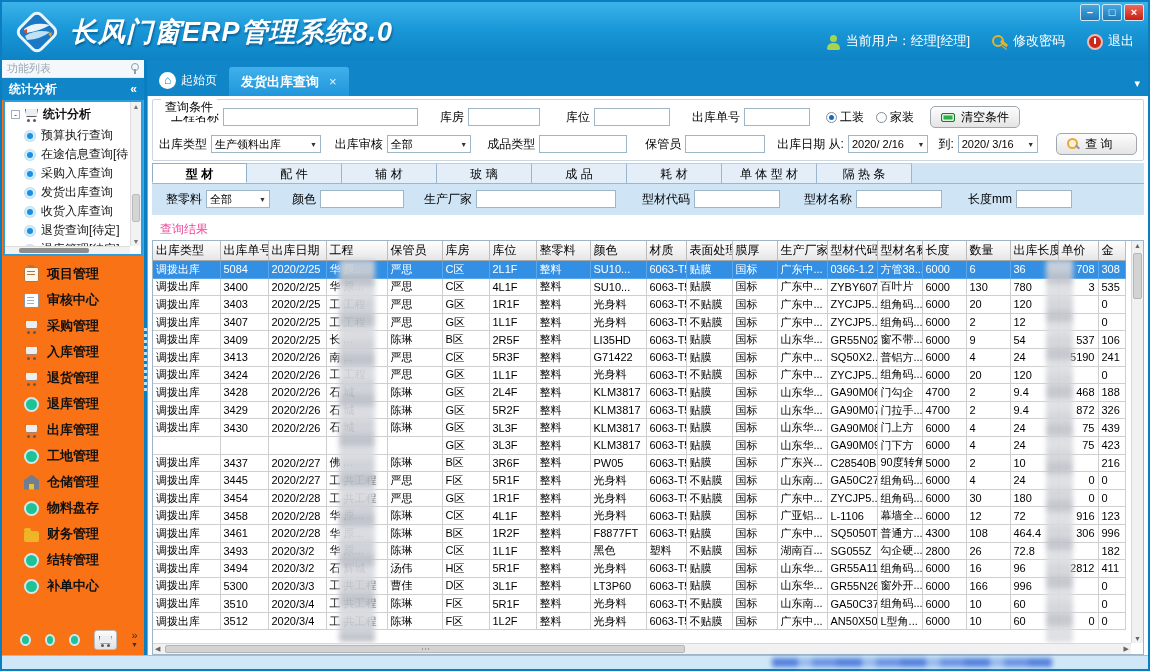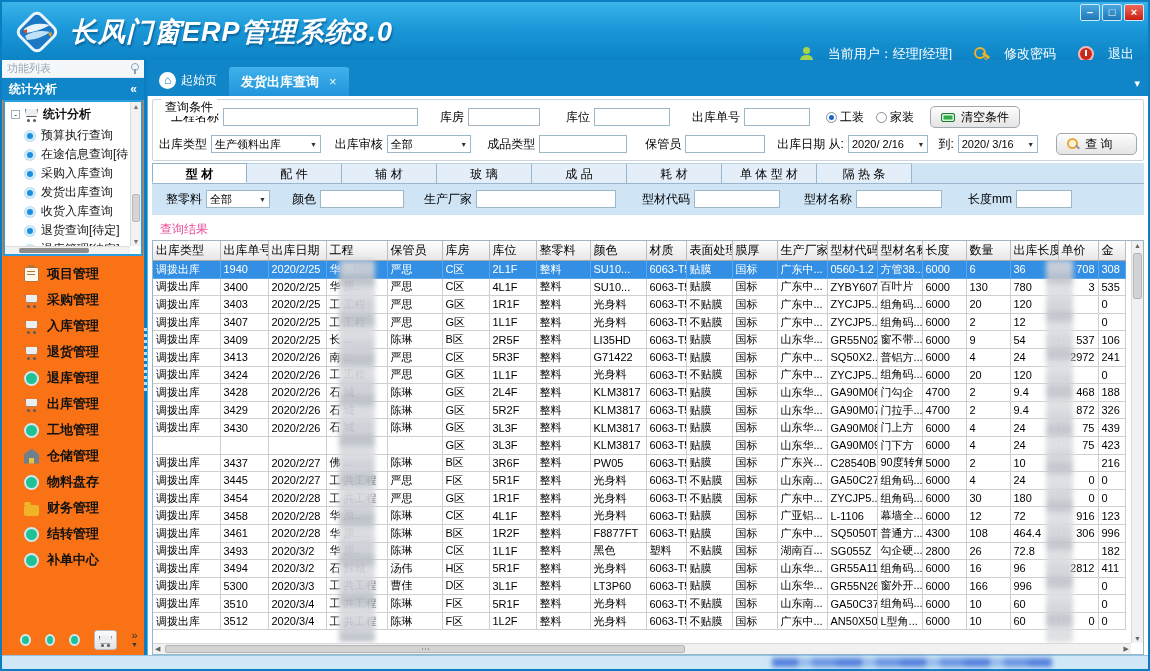--- a/index.html
+++ b/index.html
@@ -15,21 +15,21 @@
   .logo { width:46px; height:46px; }
   .app-title { color:#fff; font-size:27px; font-weight:bold; letter-spacing:1px;
     text-shadow:1px 2px 2px rgba(0,60,110,.55);font-style:italic; }
   .winctrls { position:absolute; top:2px; right:4px; display:flex; gap:2px; }
   .wbtn { width:20px; height:17px; font-size:11px; line-height:15px; text-align:center;
     color:#fff; background:linear-gradient(#4aa6dd,#1d7ab8); border:1px solid #cfe8f7;
     border-radius:2px; font-weight:bold; cursor:pointer; }
   .wbtn.close { background:linear-gradient(#ef6a5a,#c81e12); }
   .useractions { position:absolute; right:14px; top:30px; display:flex; align-items:center;
     gap:8px; color:#fff; font-size:13px; }
-  .useractions .grp { display:flex; align-items:center; gap:14px; margin-left:14px;margin-top:13px; }
+  .useractions .grp { display:flex; align-items:flex-end; gap:5px; margin-left:14px; }
   .ic-user { width:15px; height:15px; position:relative; }
   .ic-user::before { content:""; position:absolute; left:4px; top:0; width:7px; height:7px;
     border-radius:50%; background:#a8d44a; }
   .ic-user::after { content:""; position:absolute; left:1px; bottom:0; width:13px; height:7px;
     border-radius:6px 6px 2px 2px; background:#a8d44a; }
   .ic-key { width:16px; height:16px; position:relative; }
   .ic-key::before { content:""; position:absolute; left:0; top:1px; width:8px; height:8px;
     border:2.5px solid #e8b32a; border-radius:50%; }
   .ic-key::after { content:""; position:absolute; left:8px; top:8px; width:8px; height:3px;
     background:#e8b32a; transform:rotate(40deg); box-shadow:3px 3px 0 -1px #e8b32a; }
@@ -308,20 +308,24 @@
         <div class="tree-hscroll">
           <div class="thumb"></div>
         </div>
       </div>
       <div class="menu">
           <div class="menu-item">
             <span class="mi-icon mi-clipboard"></span>
             <span>项目管理</span>
           </div>
           <div class="menu-item">
+            <span class="mi-icon mi-note"></span>
+            <span>审核中心</span>
+          </div>
+          <div class="menu-item">
             <span class="mi-icon mi-cart"></span>
             <span>采购管理</span>
           </div>
           <div class="menu-item">
             <span class="mi-icon mi-cart"></span>
             <span>入库管理</span>
           </div>
           <div class="menu-item">
             <span class="mi-icon mi-cart"></span>
             <span>退货管理</span>
@@ -521,33 +525,33 @@
                     <th>长度</th>
                     <th>数量</th>
                     <th>出库长度</th>
                     <th>单价</th>
                     <th>金</th>
                   </tr>
                 </thead>
               <tbody>
                   <tr class="sel">
                     <td>调拨出库</td>
-                    <td>1940</td>
+                    <td>5084</td>
                     <td>2020/2/25</td>
                     <td>华  原...</td>
                     <td>严思</td>
                     <td>C区</td>
                     <td>2L1F</td>
                     <td>整料</td>
                     <td>SU10...</td>
                     <td>6063-T5</td>
                     <td>贴膜</td>
                     <td>国标</td>
                     <td>广东中...</td>
-                    <td>0560-1.2</td>
+                    <td>0366-1.2</td>
                     <td>方管38...</td>
                     <td>6000</td>
                     <td>6</td>
                     <td>36</td>
                     <td class="price">708</td>
                     <td>308</td>
                   </tr>
                   <tr>
                     <td>调拨出库</td>
                     <td>3400</td>
@@ -648,21 +652,21 @@
                     <td>G71422</td>
                     <td>6063-T5</td>
                     <td>贴膜</td>
                     <td>国标</td>
                     <td>广东中...</td>
                     <td>SQ50X2...</td>
                     <td>普铝方...</td>
                     <td>6000</td>
                     <td>4</td>
                     <td>24</td>
-                    <td class="price">2972</td>
+                    <td class="price">5190</td>
                     <td>241</td>
                   </tr>
                   <tr>
                     <td>调拨出库</td>
                     <td>3424</td>
                     <td>2020/2/26</td>
                     <td>工  工程</td>
                     <td>严思</td>
                     <td>G区</td>
                     <td>1L1F</td>

